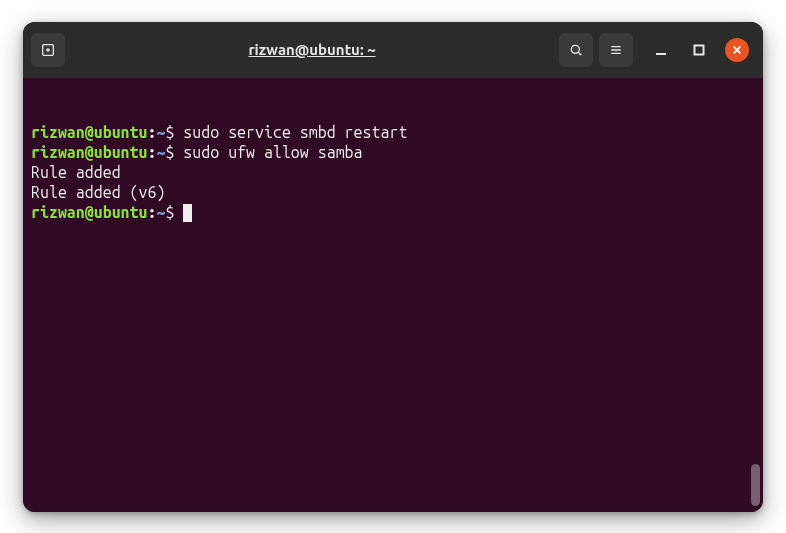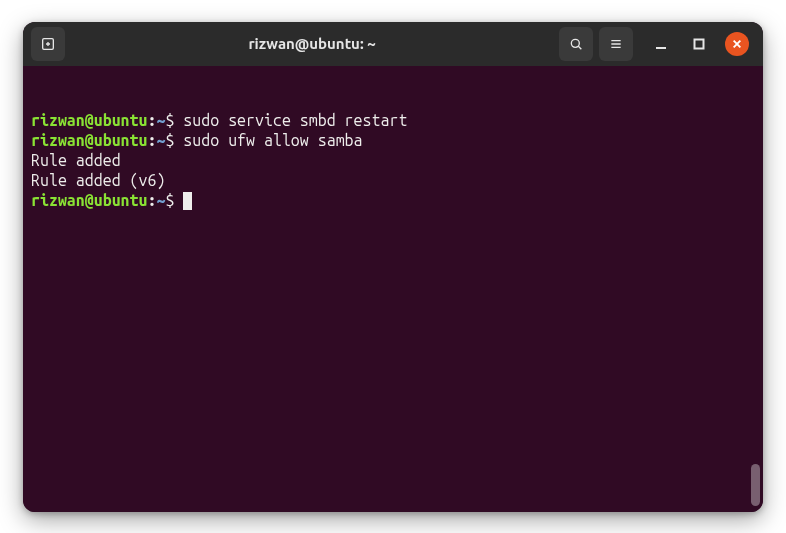--- a/index.html
+++ b/index.html
@@ -17,30 +17,31 @@
     height: 490px;
     background: #300a24;
     border-radius: 12px;
     overflow: hidden;
     box-shadow: 0 8px 24px rgba(0,0,0,0.35), 0 2px 6px rgba(0,0,0,0.25);
     display: flex;
     flex-direction: column;
     position: relative;
   }
   .titlebar {
-    height: 44px;
+    height: 56px;
     background: #2b2b2b;
     display: flex;
     align-items: center;
     padding: 0 8px;
     gap: 6px;
     color: #e6e6e6;
     font-family: Ubuntu, "Segoe UI", sans-serif;
     font-size: 15px;
     font-weight: 600;
+    text-decoration: underline;
   }
   .titlebar .title {
     flex: 1;
     text-align: center;
     white-space: nowrap;
     overflow: hidden;
   }
   .tb-btn {
     width: 34px;
     height: 34px;

